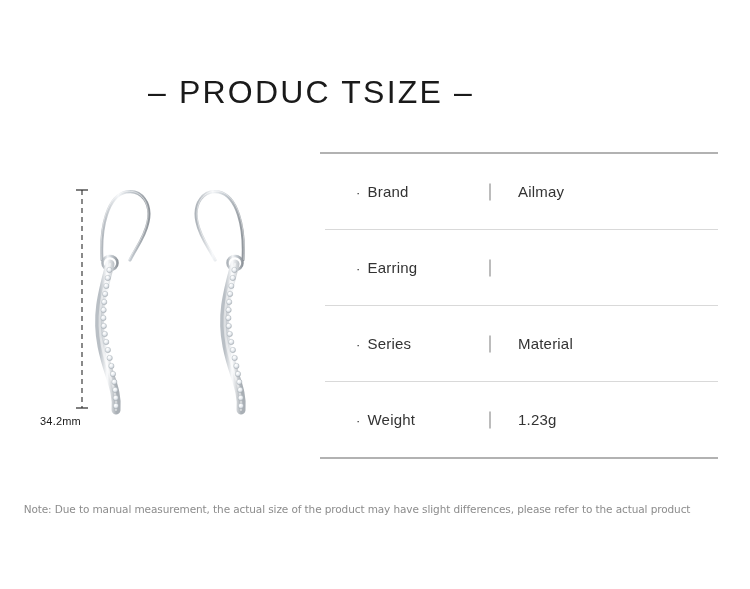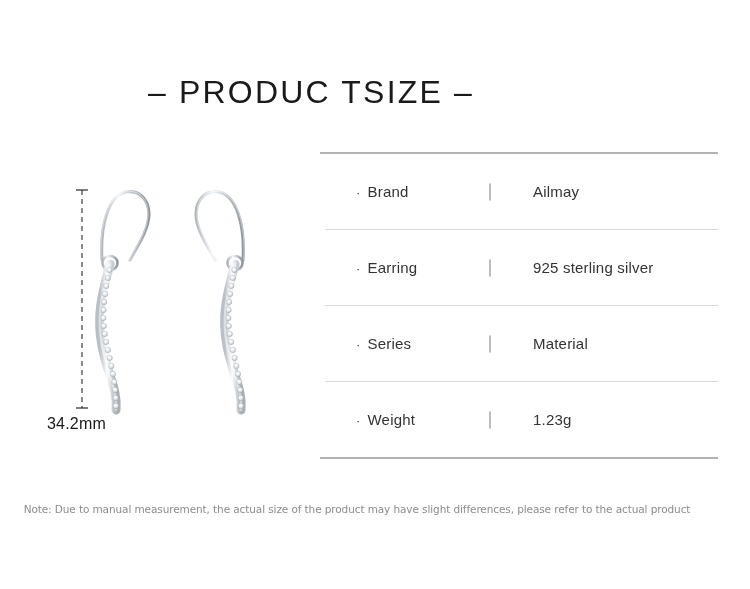--- a/index.html
+++ b/index.html
@@ -40,25 +40,24 @@
     height: 280px;
   }
   .product-figure svg { display: block; }
 
   
   .dimension-label {
     position: absolute;
     left: 40px;
     top: 415px;
     font-family: "Liberation Sans", sans-serif;
-    font-size: 16px;
+    font-size: 11px;
     color: #1a1a1a;
     letter-spacing: 0.2px;
     white-space: nowrap;
-    margin-left: 7px;
   }
 
   
   .spec-table {
     position: absolute;
     left: 320px;
     top: 152px;
     width: 398px;
   }
   .rule-outer {
@@ -97,21 +96,21 @@
   .spec-divider {
     position: absolute;
     left: 169px;
     top: 50%;
     transform: translateY(-50%);
     width: 2px;
     height: 17px;
     background: #bcbcbc;
   }
   .spec-val {
-    padding-left: 43px;
+    padding-left: 28px;
     font-size: 15px;
     color: #333333;
     letter-spacing: 0.2px;
   }
 
   
   .footer-note {
     position: absolute;
     left: 0;
     top: 503px;
@@ -282,21 +281,20 @@
   </div>
 
   <div class="rule-inner"></div>
 
   <div class="spec-row">
     <div class="spec-key">
       <span class="key-bullet">·</span>
       <span>Earring</span>
     </div>
     <div class="spec-divider"></div>
-    <div class="spec-val">925 sterling silver</div>
   </div>
 
   <div class="rule-inner"></div>
 
   <div class="spec-row">
     <div class="spec-key">
       <span class="key-bullet">·</span>
       <span>Series</span>
     </div>
     <div class="spec-divider"></div>

